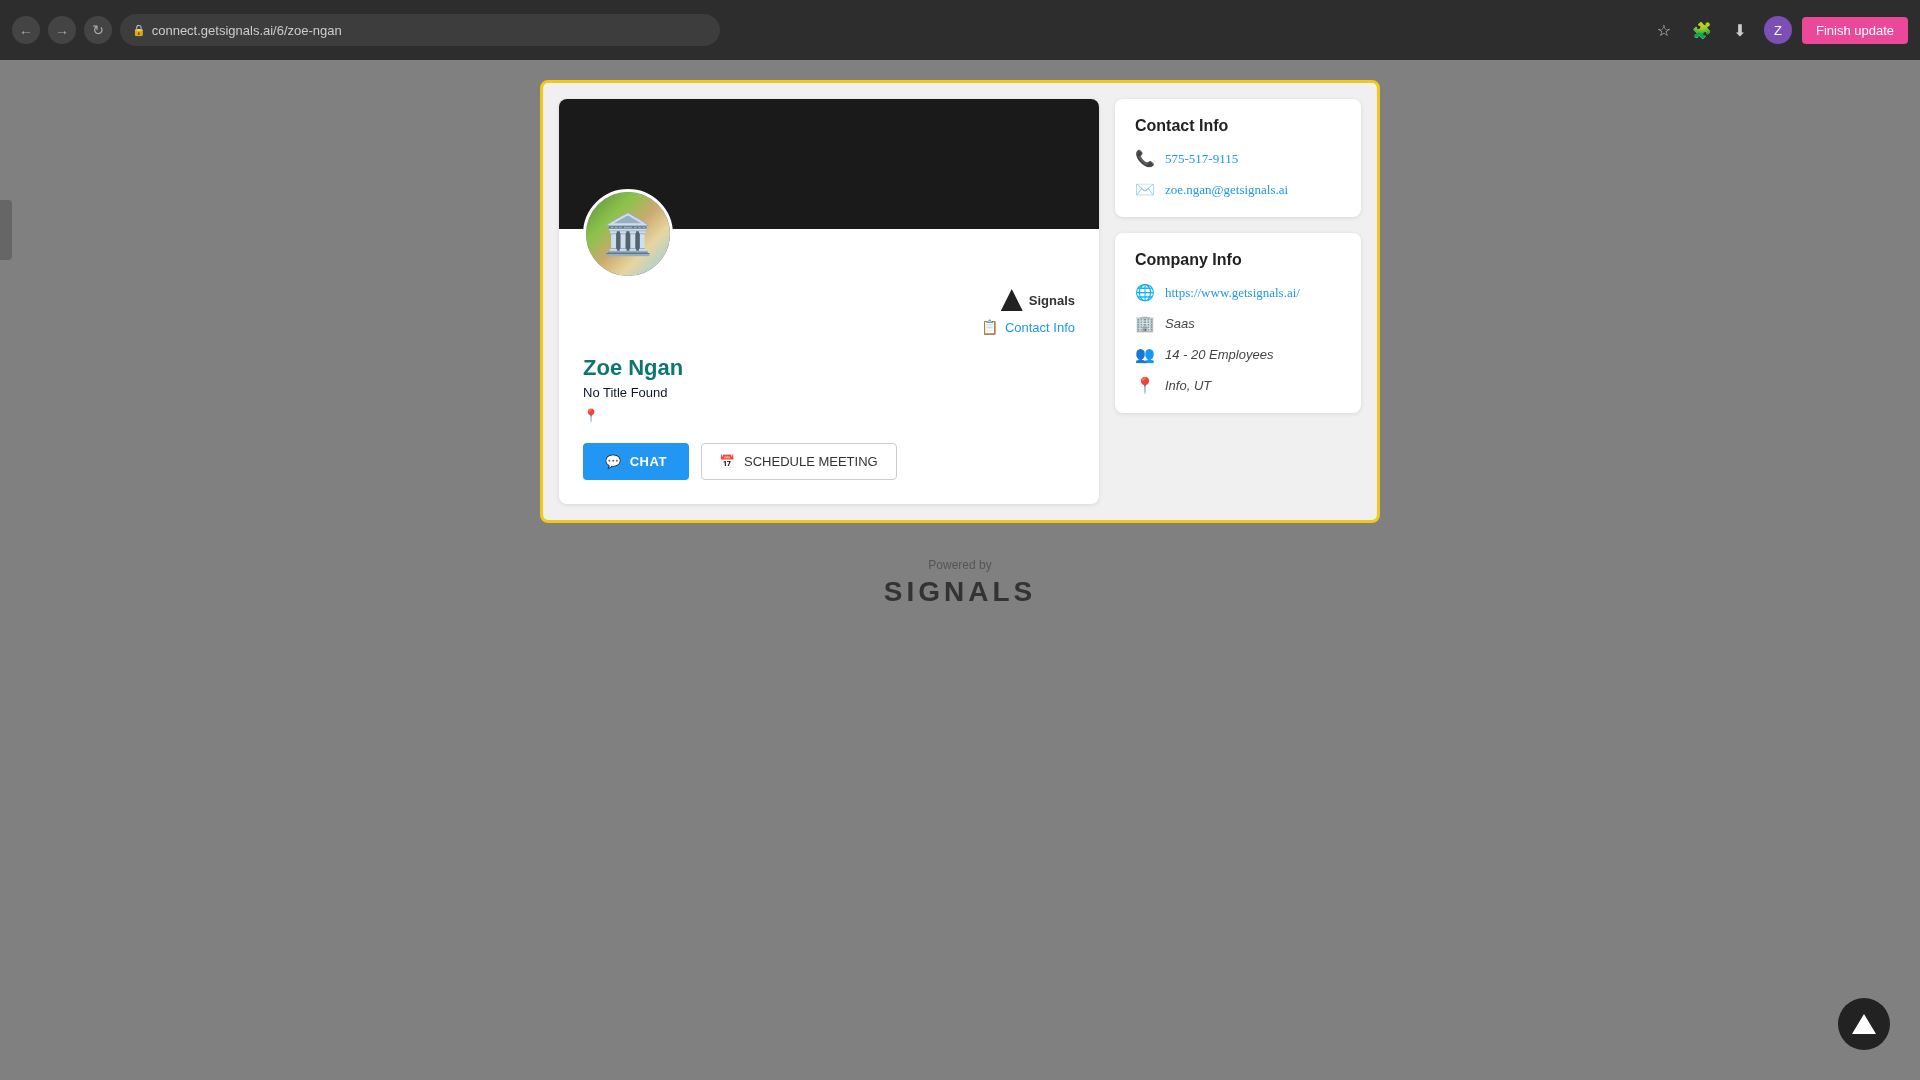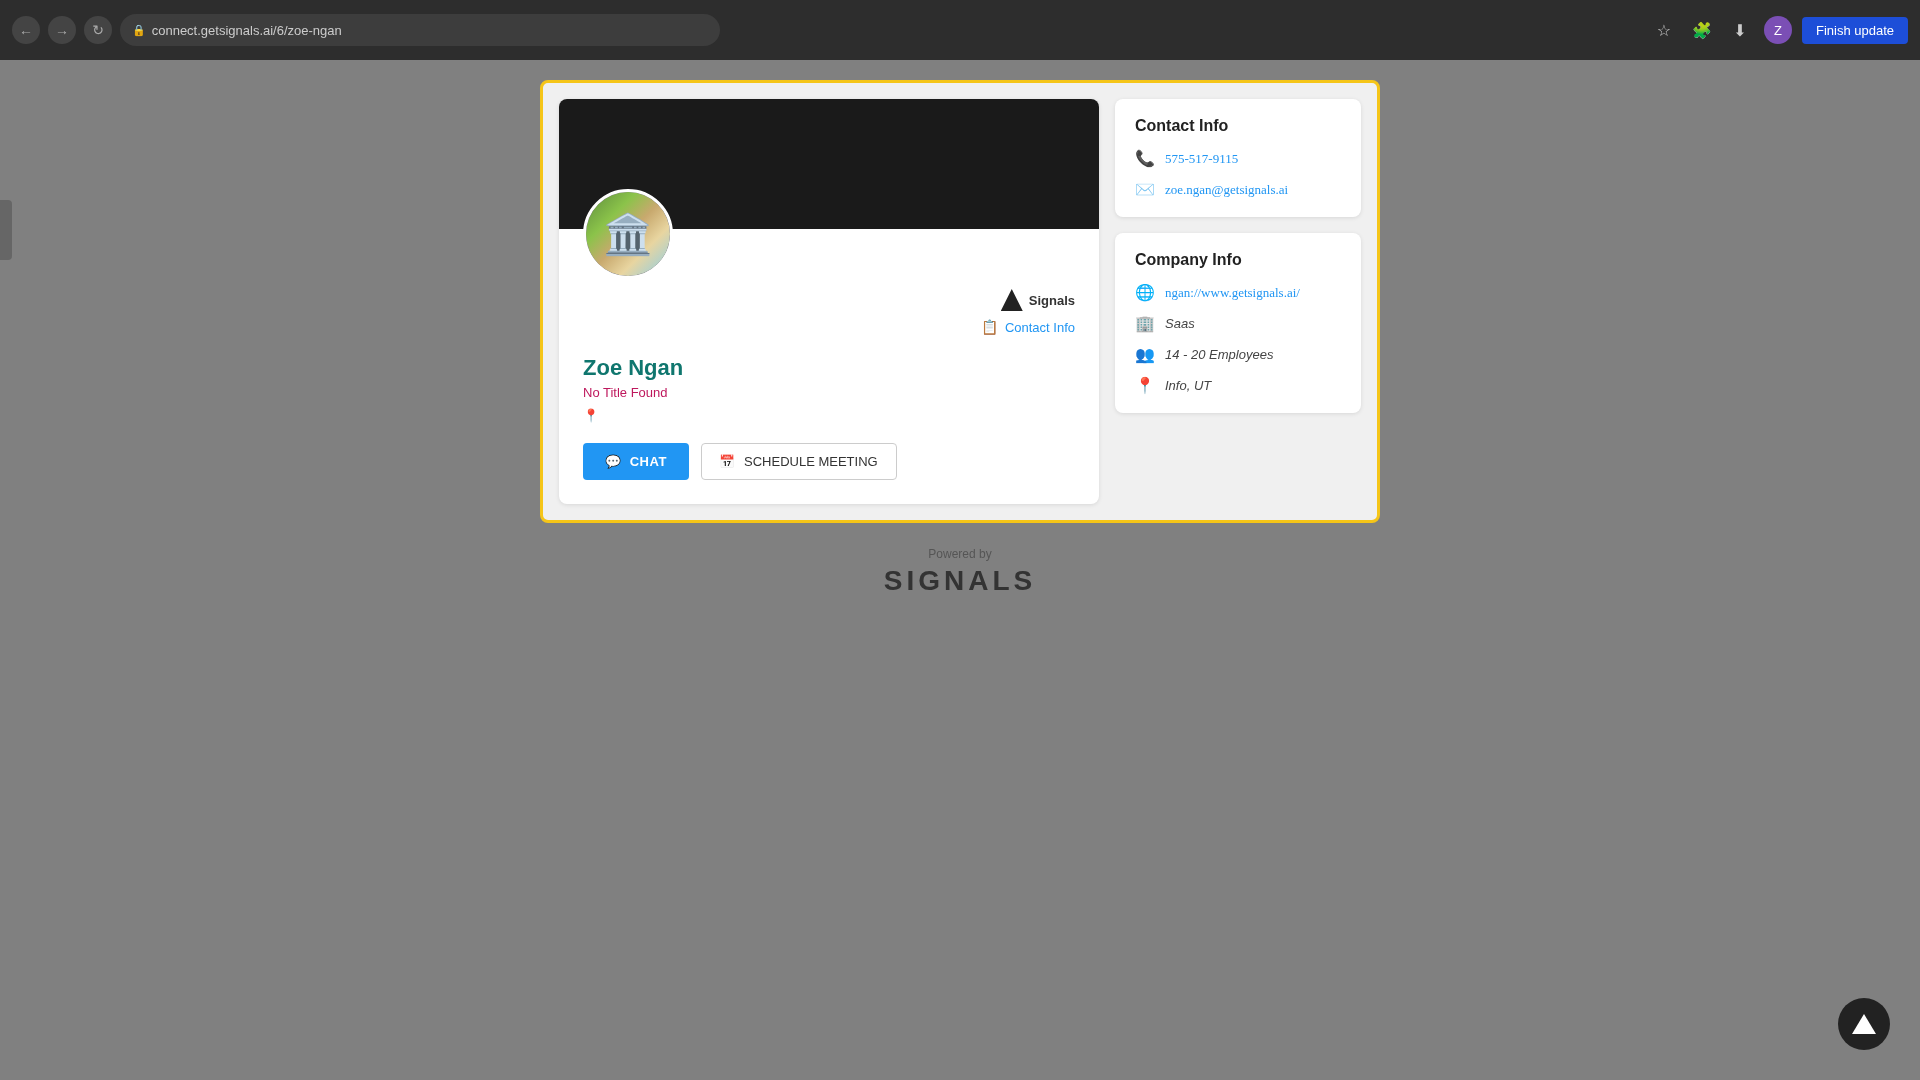--- a/index.html
+++ b/index.html
@@ -64,21 +64,21 @@
       border: none;
       color: #ccc;
       font-size: 16px;
       cursor: pointer;
       display: flex;
       align-items: center;
       justify-content: center;
       border-radius: 4px;
     }
     .finish-update-btn {
-      background: #1d4ed8;
+      background: #ec4899;
       color: white;
       border: none;
       border-radius: 4px;
       padding: 6px 14px;
       font-size: 13px;
       cursor: pointer;
       white-space: nowrap;
     }
     .profile-circle {
       width: 28px;
@@ -166,21 +166,21 @@
       padding: 60px 24px 24px;
     }
     .profile-name {
       font-size: 22px;
       font-weight: 700;
       color: #0f766e;
       margin-bottom: 4px;
     }
     .profile-title {
       font-size: 13px;
-      color: #be185d;
+      color: #0f172a;
       margin-bottom: 8px;
     }
     .profile-location {
       font-size: 13px;
       color: #999;
       display: flex;
       align-items: center;
       gap: 4px;
       margin-bottom: 20px;
     }
@@ -288,20 +288,21 @@
 
     
     .powered-by {
       margin-top: 24px;
       text-align: center;
     }
     .powered-by-label {
       font-size: 12px;
       color: #555;
       margin-bottom: 4px;
+      margin-top: 11px;
     }
     .powered-by-signals {
       font-size: 28px;
       font-weight: 700;
       color: #333;
       letter-spacing: 4px;
       font-family: 'Arial', sans-serif;
     }
 
     
@@ -414,21 +415,21 @@
         <div class="info-row">
           <span class="info-icon email">✉️</span>
           <span class="info-link">zoe.ngan@getsignals.ai</span>
         </div>
       </div>
 
       <div class="info-card">
         <div class="info-card-title">Company Info</div>
         <div class="info-row">
           <span class="info-icon globe">🌐</span>
-          <span class="info-link">ngan://www.getsignals.ai/</span>
+          <span class="info-link">https://www.getsignals.ai/</span>
         </div>
         <div class="info-row">
           <span class="info-icon building">🏢</span>
           <span class="info-text">Saas</span>
         </div>
         <div class="info-row">
           <span class="info-icon people">👥</span>
           <span class="info-text">14 - 20 Employees</span>
         </div>
         <div class="info-row">

